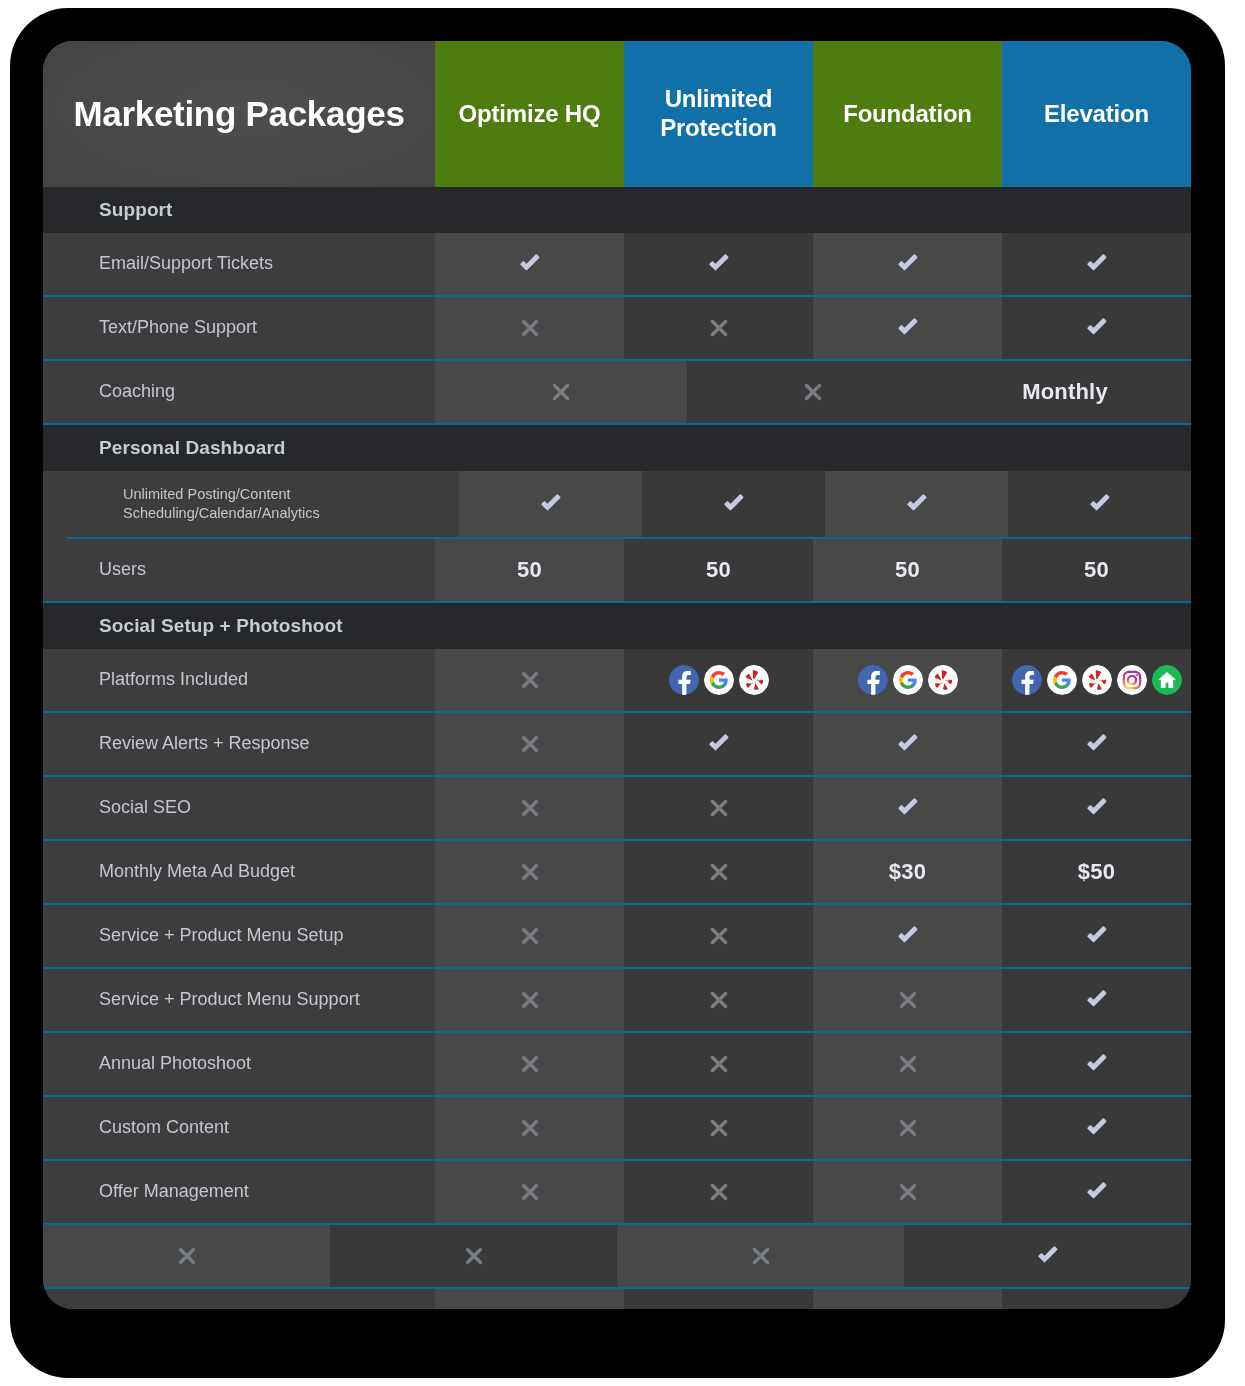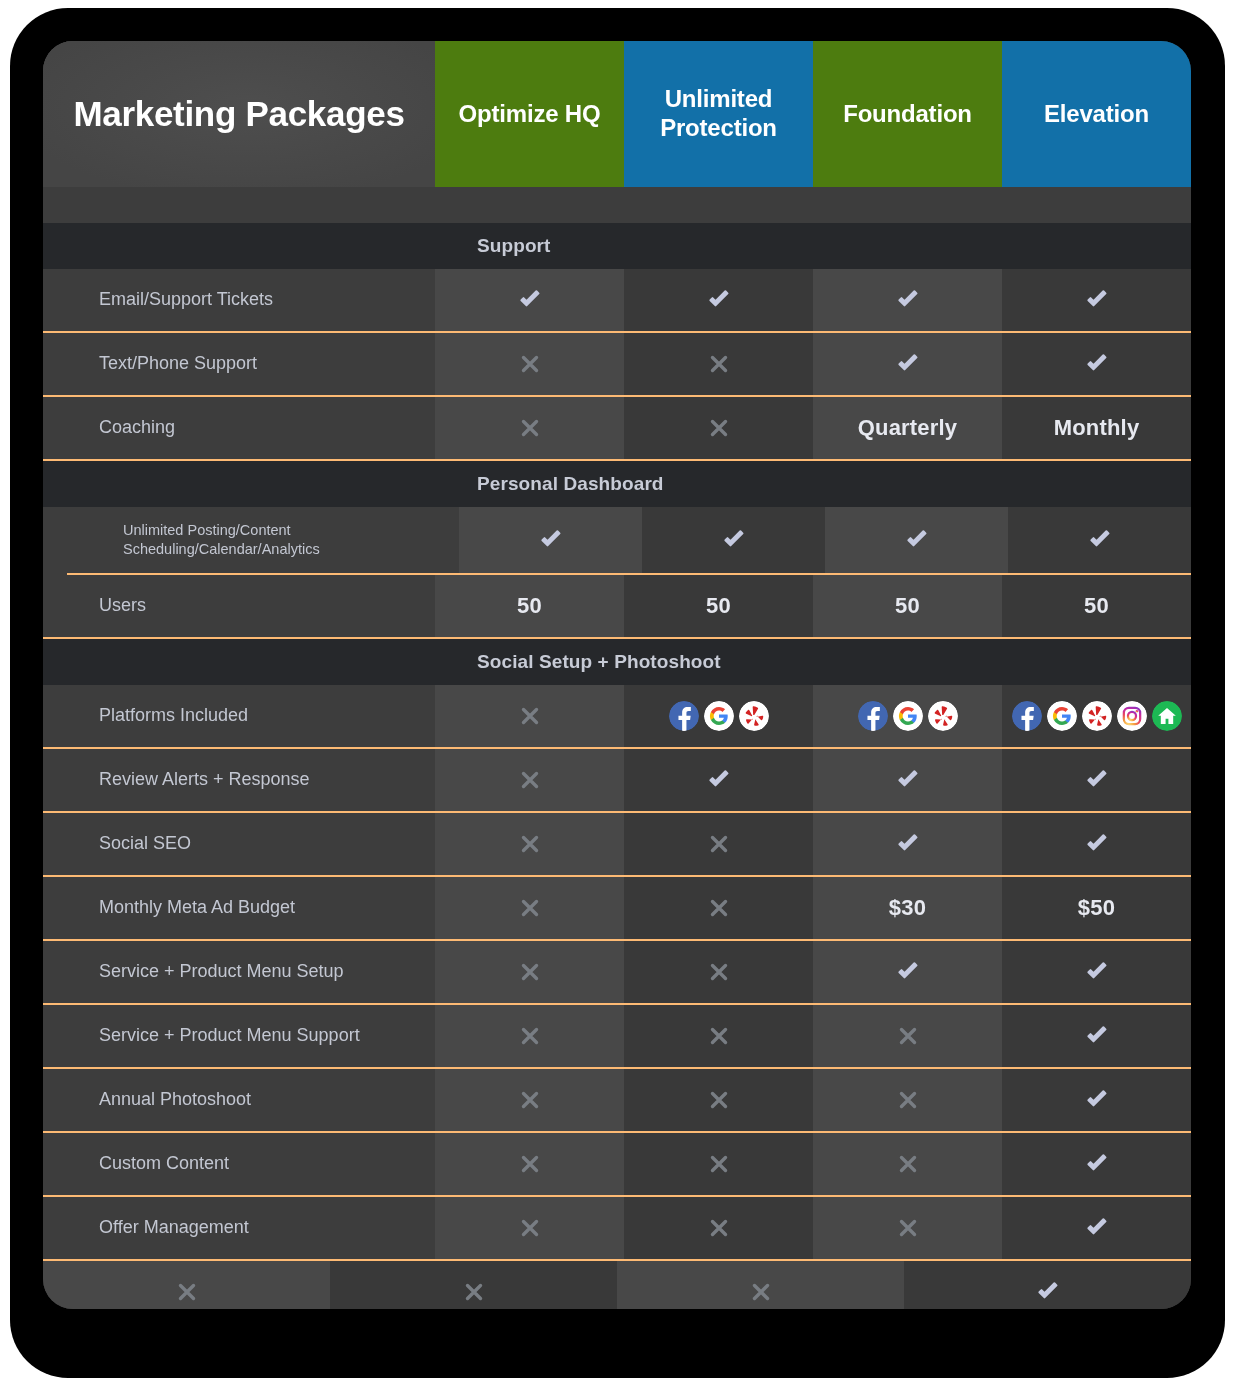--- a/index.html
+++ b/index.html
@@ -21,21 +21,20 @@
 
   .table {
     position: absolute;
     left: 33px; top: 33px;
     width: 1148px; height: 1268px;
     background: #3d3d3d;
     border-radius: 30px;
     overflow: hidden;
     display: flex;
     flex-direction: column;
-    gap: 36px;
   }
 
   
   .thead { display: flex; height: 146px; flex: 0 0 146px; }
   .thead .title-cell {
     width: 392px; flex: 0 0 392px;
     background: #454545;
     background-image: radial-gradient(ellipse 300px 120px at 52% 45%, #4e4e4e 0%, #454545 78%);
     display: flex; align-items: center; justify-content: center;
     padding: 0 24px;
@@ -60,35 +59,34 @@
     letter-spacing: -0.2px;
   }
   .thead .pkg.lite { background: #4d7c0f; }
   .thead .pkg.dark { background: #1270a8; }
 
   
   .section-row {
     display: flex; align-items: center;
     height: 46px; flex: 0 0 46px;
     background: #26282b;
-    justify-content: center;
   }
   .section-row .section-label {
     width: 392px; flex: 0 0 392px;
     padding-left: 56px;
     color: #c7cbd6;
     font-size: 19px;
     font-weight: bold;
     letter-spacing: 0.1px;
   }
 
   
   .row {
     display: flex;
-    border-bottom: 2px solid #fdba74;
+    border-bottom: 2px solid #0369a1;
     min-height: 64px;
   }
   .row.tall { min-height: 68px; margin-left: 24px; }
   .row:last-child { border-bottom: none; }
 
   .row .feat {
     width: 392px; flex: 0 0 392px;
     background: #3d3d3d;
     display: flex; align-items: center;
     padding: 6px 18px 6px 56px;
@@ -221,23 +219,20 @@
                   <path d="M5.5 5.5 18.5 18.5 M18.5 5.5 5.5 18.5" stroke="#787d83" stroke-width="3.4" stroke-linecap="round"></path>
                 </svg>
               </span>
             </div>
             <div class="cell dark">
               <span class="mark-x">
                 <svg viewBox="0 0 24 24" aria-hidden="true">
                   <path d="M5.5 5.5 18.5 18.5 M18.5 5.5 5.5 18.5" stroke="#787d83" stroke-width="3.4" stroke-linecap="round"></path>
                 </svg>
               </span>
-            </div>
-            <div class="cell lite">
-              <span class="cell-text">Quarterly</span>
             </div>
             <div class="cell dark">
               <span class="cell-text">Monthly</span>
             </div>
           </div>
           <div class="section-row">
             <div class="section-label">Personal Dashboard</div>
           </div>
           <div class="row tall">
             <div class="feat small">Unlimited Posting/Content Scheduling/Calendar/Analytics</div>

